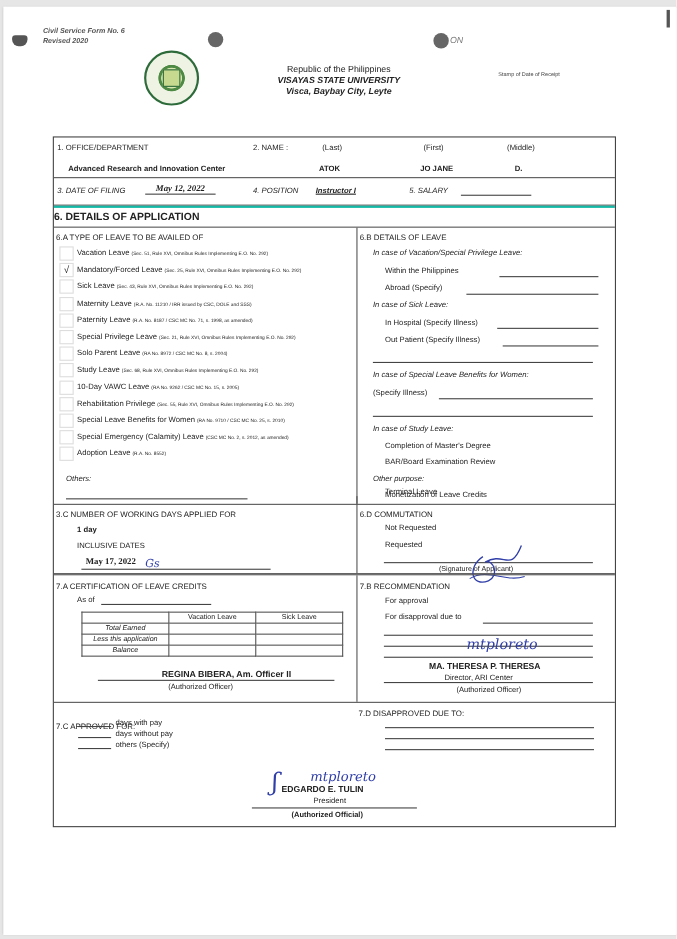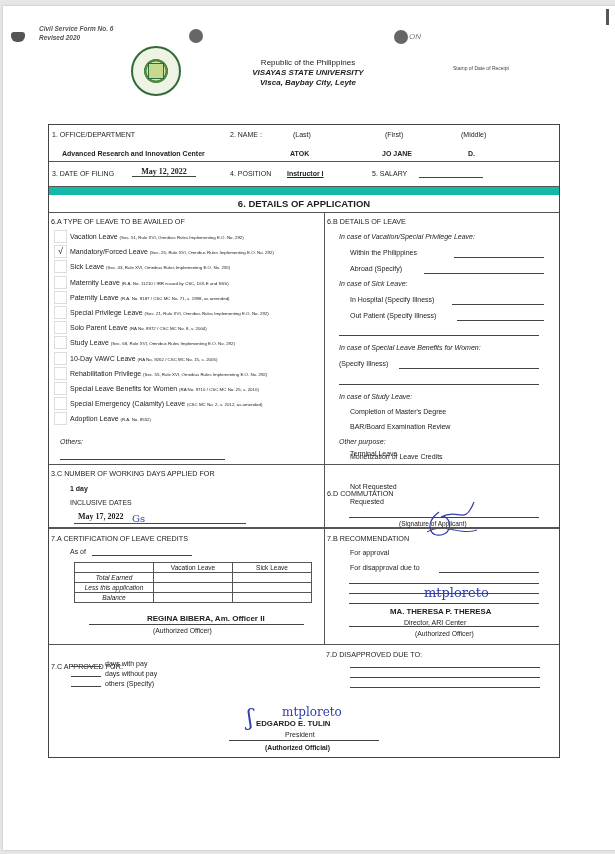--- a/index.html
+++ b/index.html
@@ -27,29 +27,29 @@
   .stamp { left: 450px; top: 59px; font-size: 5px; color: #444; }
   .title { left: 0; width: 606px; top: 96px; text-align: center; font-size: 13px; font-weight: bold; color: #333; }
 
   .form { left: 45px; top: 118px; width: 510px; border: 1px solid #444; }
   .row { position: relative; border-bottom: 1px solid #555; }
   .txt { position: absolute; font-size: 7px; white-space: nowrap; }
   .b { font-weight: bold; }
   .i { font-style: italic; }
   .u { text-decoration: underline; }
   .line { position: absolute; border-bottom: 1px solid #444; height: 0; }
-  .sectitle { text-align: center; font-weight: bold; font-size: 9.5px; height: 17px; line-height: 17px; border-top: 8px solid #14b8a6; }
+  .sectitle { text-align: left; font-weight: bold; font-size: 9.5px; height: 17px; line-height: 17px; border-top: 2px solid #14b8a6; }
   .vdiv { position: absolute; top: 0; bottom: 0; border-left: 1px solid #555; }
   .cb { position: absolute; left: 5px; width: 13px; height: 13px; border: 1px solid #ddd; box-sizing: border-box; font-size: 9px; line-height: 11px; text-align: center; }
   .leave { position: absolute; left: 21px; font-size: 6.5px; white-space: nowrap; }
   .leave .n { font-size: 7px; }
   .leave .ref { font-size: 4.4px; }
   table.credits { position: absolute; left: 25px; top: 33px; border-collapse: collapse; font-size: 6.5px; }
   table.credits td { border: 1px solid #555; height: 9px; padding: 0 2px; text-align: center; }
-  .sig { position: absolute; font-family: "DejaVu Serif", serif; color: #2f3ea8; }
+  .sig { position: absolute; font-family: "DejaVu Serif", serif; font-style: italic; color: #2f3ea8; }
 </style>
 </head>
 <body>
 
 <div class="page">
 
   <div class="blob" style="left:8px;top:26px;width:14px;height:10px;border-radius:3px 3px 6px 6px;"></div>
   <div class="hole" style="left:186px;top:23px;"></div>
   <div class="hole" style="left:391px;top:24px;"></div>
   <div class="abs" style="left:406px;top:26px;font-size:8px;color:#777;font-style:italic;">ON</div>
@@ -79,21 +79,21 @@
       <span class="txt" style="left:181px;top:6px;">2.  NAME :</span>
       <span class="txt" style="left:244px;top:6px;">(Last)</span>
       <span class="txt" style="left:336px;top:6px;">(First)</span>
       <span class="txt" style="left:412px;top:6px;">(Middle)</span>
       <span class="txt b" style="left:13px;top:25px;">Advanced Research and Innovation Center</span>
       <span class="txt b" style="left:241px;top:25px;">ATOK</span>
       <span class="txt b" style="left:333px;top:25px;">JO JANE</span>
       <span class="txt b" style="left:419px;top:25px;">D.</span>
     </div>
 
-    <div class="row" style="height:24px;">
+    <div class="row" style="height:24px;font-style:italic;">
       <span class="txt" style="left:3px;top:8px;">3.  DATE OF FILING</span>
       <span class="txt" style="left:83px;top:5px;width:64px;text-align:center;font-family:'Liberation Serif',serif;font-weight:bold;font-size:8px;border-bottom:1px solid #444;">May 12, 2022</span>
       <span class="txt" style="left:181px;top:8px;">4.  POSITION</span>
       <span class="txt b u" style="left:238px;top:8px;">Instructor I</span>
       <span class="txt" style="left:323px;top:8px;">5.  SALARY</span>
       <span class="txt" style="left:370px;top:8px;width:64px;height:7px;border-bottom:1px solid #444;"></span>
     </div>
 
     <div class="row sectitle">6.  DETAILS OF APPLICATION</div>
 
@@ -157,21 +157,21 @@
     <div class="row" style="height:70px;margin-top:-8px;">
       <div class="vdiv" style="left:275px;"></div>
       <span class="txt" style="left:301px;top:-7px;">Terminal Leave</span>
       <span class="txt" style="left:2px;top:12px;font-size:7.2px;">3.C  NUMBER OF WORKING DAYS APPLIED FOR</span>
       <span class="txt b" style="left:21px;top:28px;">1 day</span>
       <span class="txt" style="left:21px;top:42px;">INCLUSIVE DATES</span>
       <span class="txt" style="left:29px;top:55px;font-family:'Liberation Serif',serif;font-weight:bold;font-size:8px;">May 17, 2022</span>
       <span class="sig" style="left:83px;top:56px;font-size:10px;">Gs</span>
       <div class="line" style="left:25px;top:66px;width:172px;"></div>
 
-      <span class="txt" style="left:278px;top:12px;font-size:7.2px;margin-top:20px;">6.D  COMMUTATION</span>
+      <span class="txt" style="left:278px;top:12px;font-size:7.2px;">6.D  COMMUTATION</span>
       <span class="txt" style="left:301px;top:26px;">Not Requested</span>
       <span class="txt" style="left:301px;top:41px;">Requested</span>
       <div class="line" style="left:300px;top:60px;width:190px;"></div>
       <span class="txt" style="left:350px;top:63px;font-size:6.5px;">(Signature of Applicant)</span>
       <svg class="abs" style="left:370px;top:35px;" width="60" height="50">
         <path d="M20 20 C5 30,10 48,25 42 C35 38,30 22,22 25 C40 15,45 35,55 10" fill="none" stroke="#2f3ea8" stroke-width="1.2"></path>
         <path d="M8 40 C25 30,40 44,58 38" fill="none" stroke="#2f3ea8" stroke-width="1"></path>
       </svg>
     </div>
 

